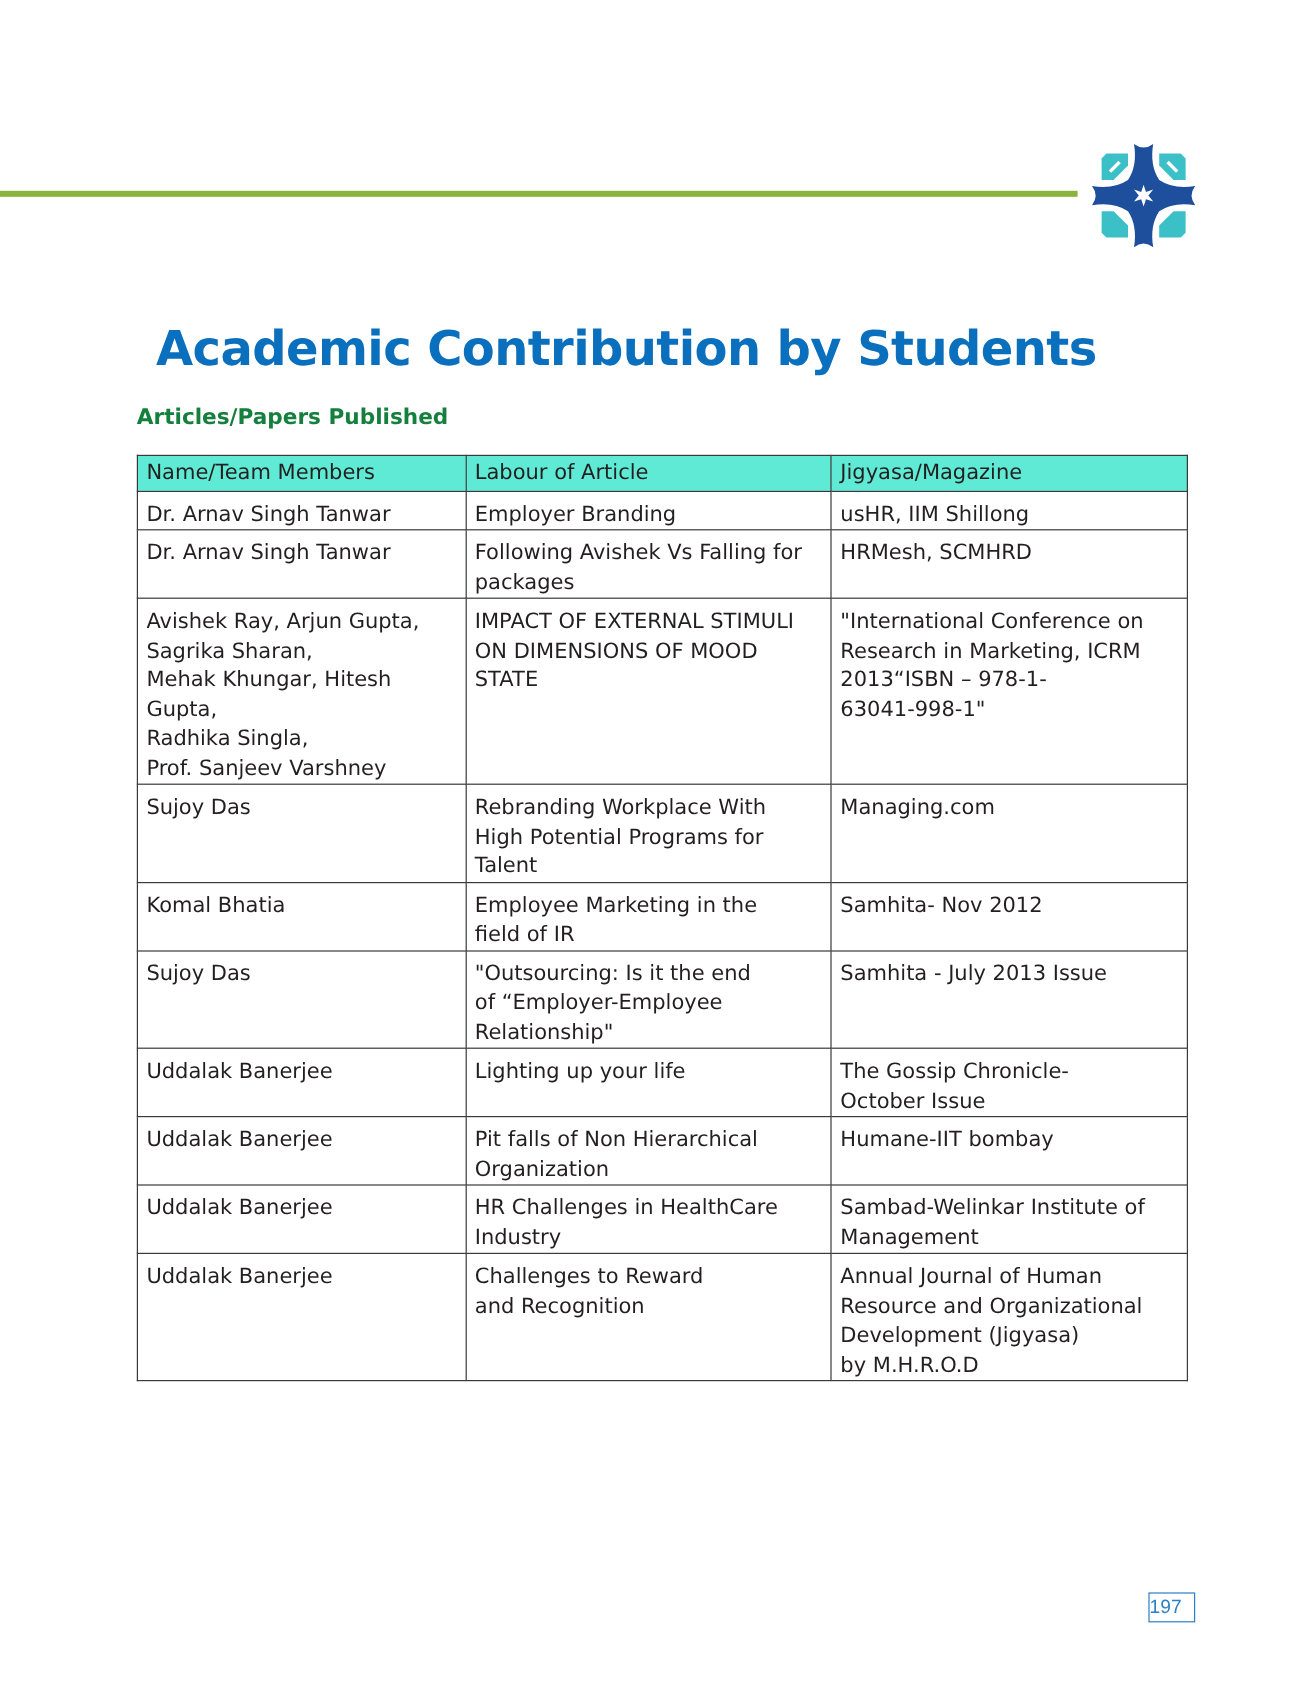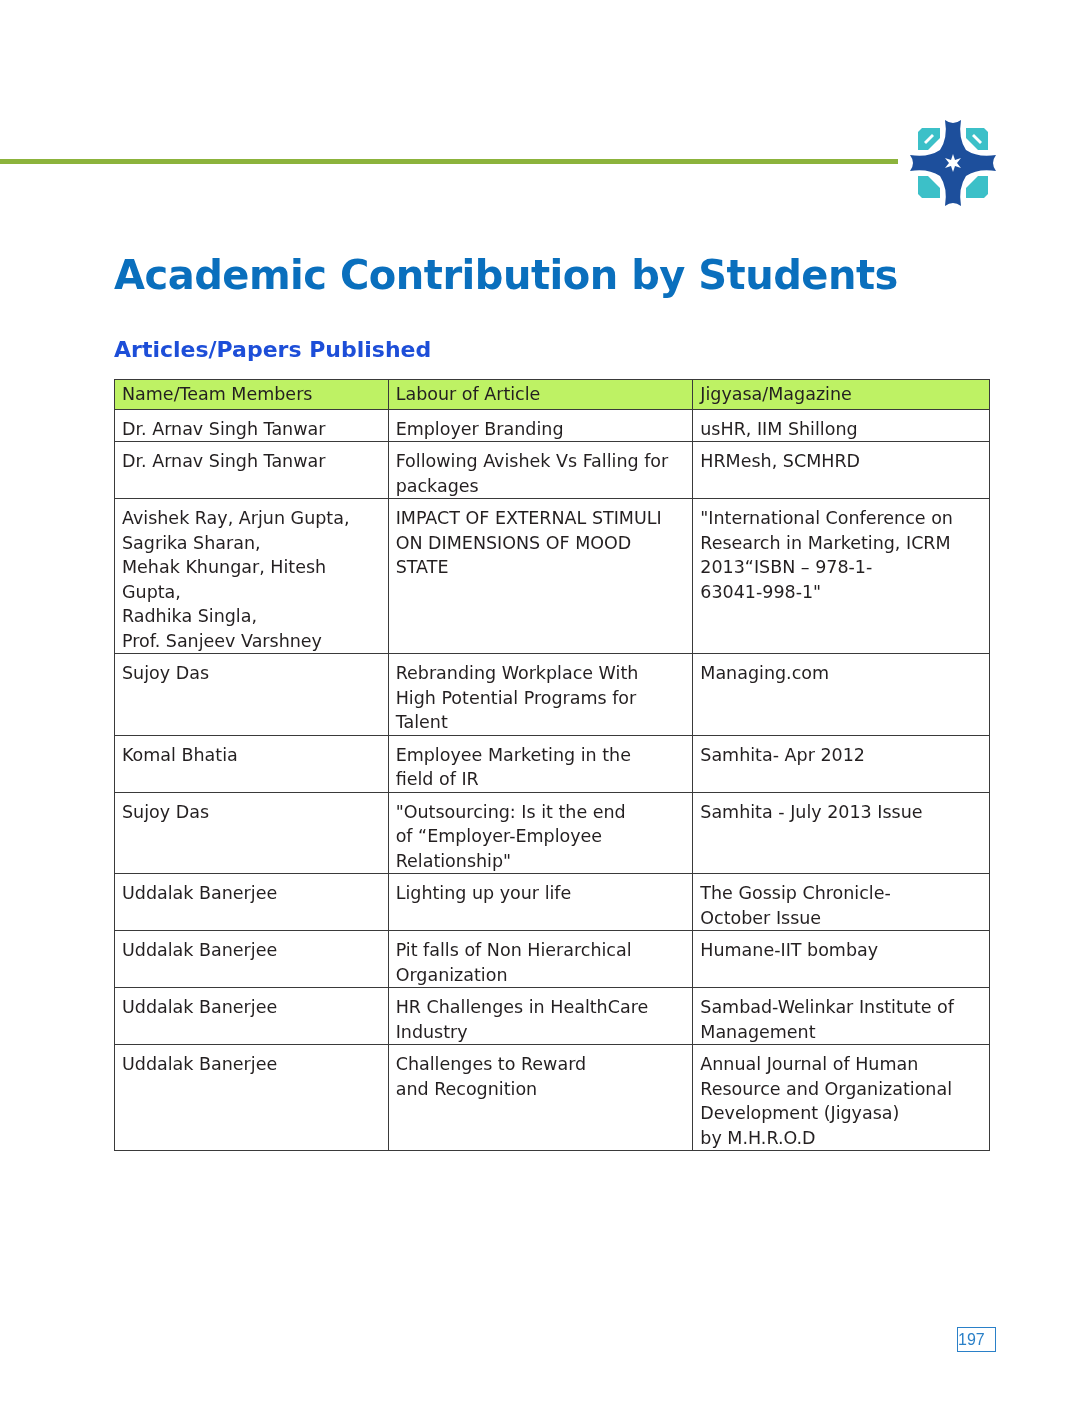--- a/index.html
+++ b/index.html
@@ -1,28 +1,28 @@
 <!DOCTYPE html>
 <html><head>
 <meta charset="utf-8">
 <style>
   html, body { margin: 0; padding: 0; background: #ffffff; }
   body { width: 1083px; height: 1416px; position: relative; overflow: hidden;
          font-family: "DejaVu Sans", "Liberation Sans", sans-serif; color: #231f20; }
   .rule { position: absolute; left: 0; top: 159px; width: 898px; height: 5px; background: #8cb33c; }
   .logo { position: absolute; left: 908px; top: 118px; width: 90px; height: 90px; }
-  .title { position: absolute; left: 114px; top: 252px; margin: 0; font-size: 40px; font-weight: bold;
+  .title { position: absolute; left: 114px; top: 252px; margin: 16px; font-size: 40px; font-weight: bold;
            color: #0a6fbd; letter-spacing: -0.5px; font-family: "DejaVu Sans", sans-serif; }
-  .subtitle { position: absolute; left: 114px; top: 337px; margin: 0; font-size: 22px; font-weight: bold;
-              color: #1d4ed8; font-family: "DejaVu Sans", sans-serif; }
+  .subtitle { position: absolute; left: 114px; top: 337px; margin: 0; font-size: 18px; font-weight: bold;
+              color: #15803d; font-family: "DejaVu Sans", sans-serif; }
   table { position: absolute; left: 114px; top: 379px; width: 876px; border-collapse: collapse;
           font-size: 17.5px; line-height: 24.5px; }
   th, td { border: 1px solid #3a3a3a; text-align: left; vertical-align: top;
            padding: 7px 7px 0 7px; font-weight: normal; white-space: pre-line; }
-  th { background: #bef264; padding: 2px 7px 2px 7px; }
+  th { background: #5eead4; padding: 2px 7px 2px 7px; }
   col.c1 { width: 274px; } col.c2 { width: 305px; } col.c3 { width: 297px; }
   .pagenum { position: absolute; left: 957px; top: 1327px; width: 37px; height: 23px; border: 1.5px solid #2a80c8;
              color: #2a80c8; font-size: 16px; line-height: 23px; text-align: left;
              font-family: "Liberation Sans", sans-serif; }
 </style>
 </head>
 <body>
 
 <div class="rule"></div>
 
@@ -86,21 +86,21 @@
       <td>Sujoy Das</td>
       <td>Rebranding Workplace With
 High Potential Programs for
 Talent</td>
       <td>Managing.com</td>
     </tr>
     <tr>
       <td>Komal Bhatia</td>
       <td>Employee Marketing in the
 field of IR</td>
-      <td>Samhita- Apr 2012</td>
+      <td>Samhita- Nov 2012</td>
     </tr>
     <tr>
       <td>Sujoy Das</td>
       <td>"Outsourcing: Is it the end
 of “Employer-Employee
 Relationship"</td>
       <td>Samhita - July 2013 Issue</td>
     </tr>
     <tr>
       <td>Uddalak Banerjee</td>

